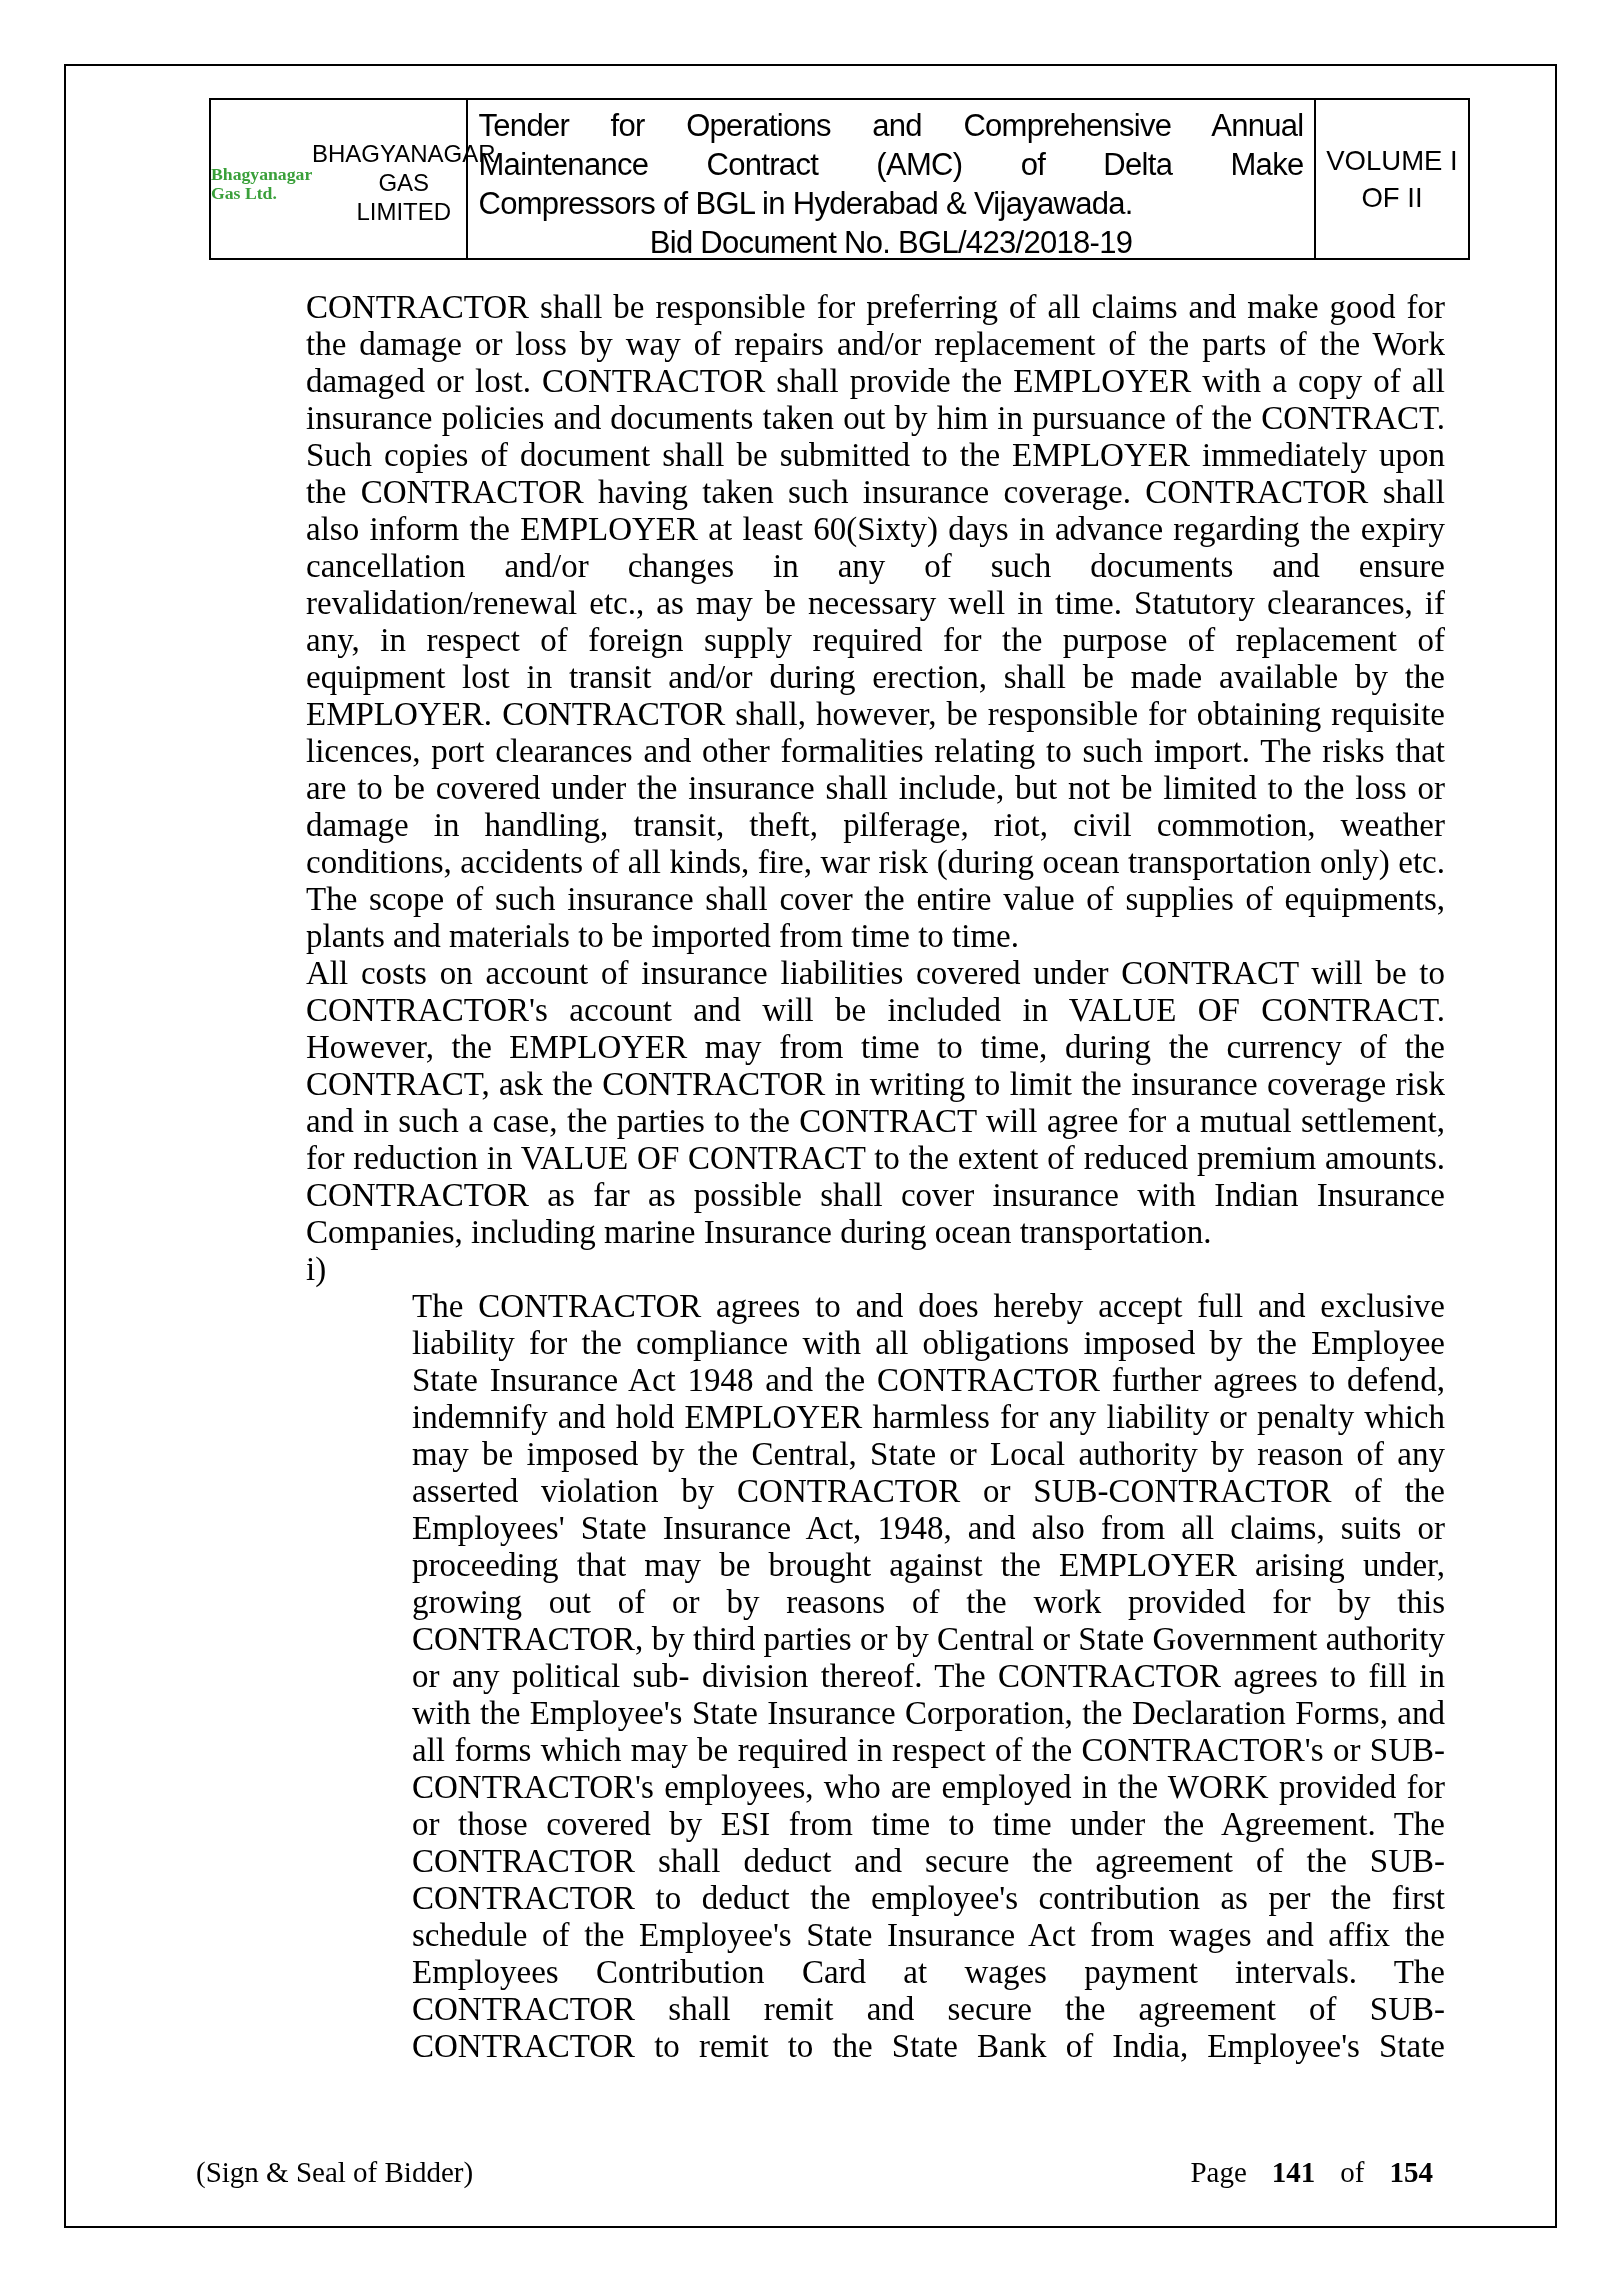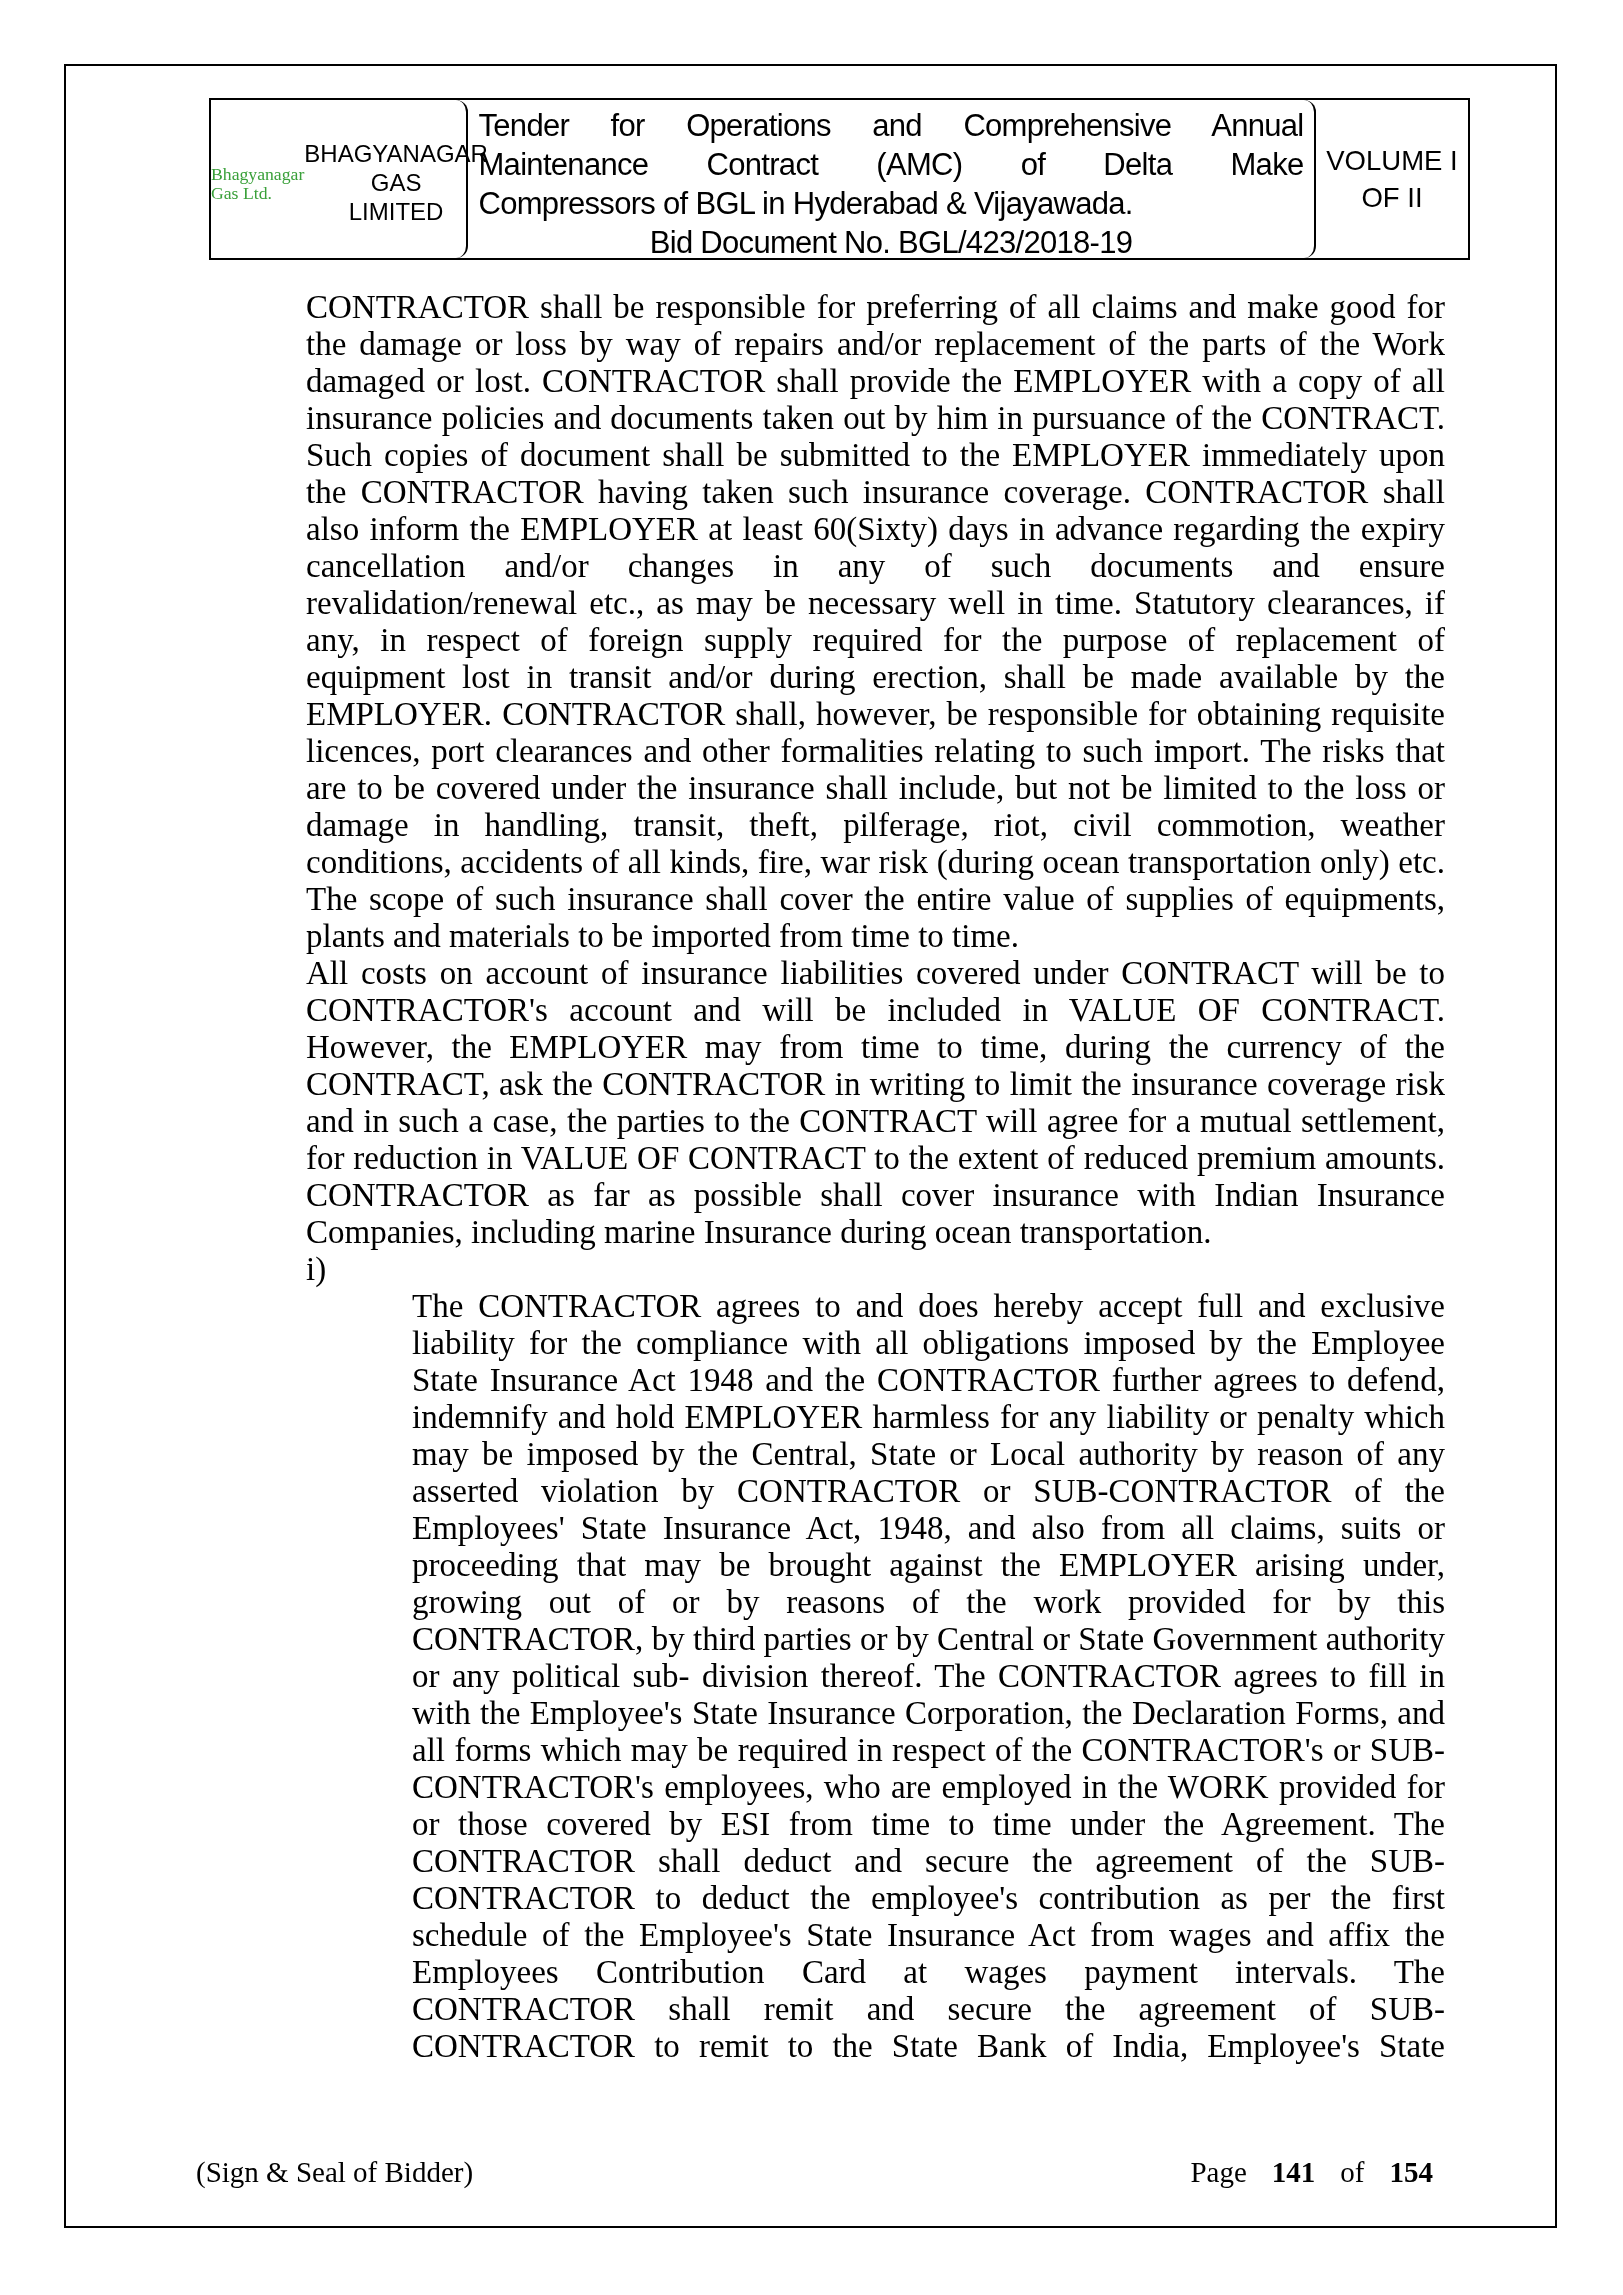--- a/index.html
+++ b/index.html
@@ -4,25 +4,25 @@
 <style>
   html,body{margin:0;padding:0;background:#ffffff;}
   .page{position:relative;width:1623px;height:2295px;background:#fff;
         font-family:"Liberation Serif",serif;color:#000;overflow:hidden;}
   .page-frame{position:absolute;left:64px;top:64px;width:1493px;height:2164px;
         border:2.6px solid #000;box-sizing:border-box;}
 
   
   .header-table{position:absolute;left:209px;top:98px;width:1261px;height:162px;
         border:2.6px solid #000;box-sizing:border-box;display:flex;background:#fff;}
-  .cell{box-sizing:border-box;border-radius:12px;}
+  .cell{box-sizing:border-box;}
   .cell-logo{width:257px;border-right:2.6px solid #000;position:relative;
         display:flex;flex-direction:row;align-items:center;padding-top:5.2px;}
   .red-line{position:absolute;right:51px;top:0;width:2.6px;height:105px;}
-  .logo-caption{font-family:"Liberation Serif",serif;font-weight:normal;
+  .logo-caption{font-family:"Liberation Serif",serif;font-weight:bold;
         font-size:17.7px;line-height:18.3px;margin-top:4px;}
   .company-name{font-family:"Liberation Sans",sans-serif;font-size:24px;
         line-height:29px;text-align:center;margin-top:2.6px;color:#000;}
   .cell-title{flex:1;border-right:2.6px solid #000;
         font-family:"Liberation Sans",sans-serif;font-size:31px;line-height:39px;
         padding:5.9px 10.5px 0 10.5px;letter-spacing:-0.7px;}
   .cell-title .title-line:nth-child(1),
   .cell-title .title-line:nth-child(2){text-align:justify;text-align-last:justify;}
   .cell-title .title-line:nth-child(3){text-align:left;}
   .cell-title .title-line:nth-child(4){text-align:center;}

